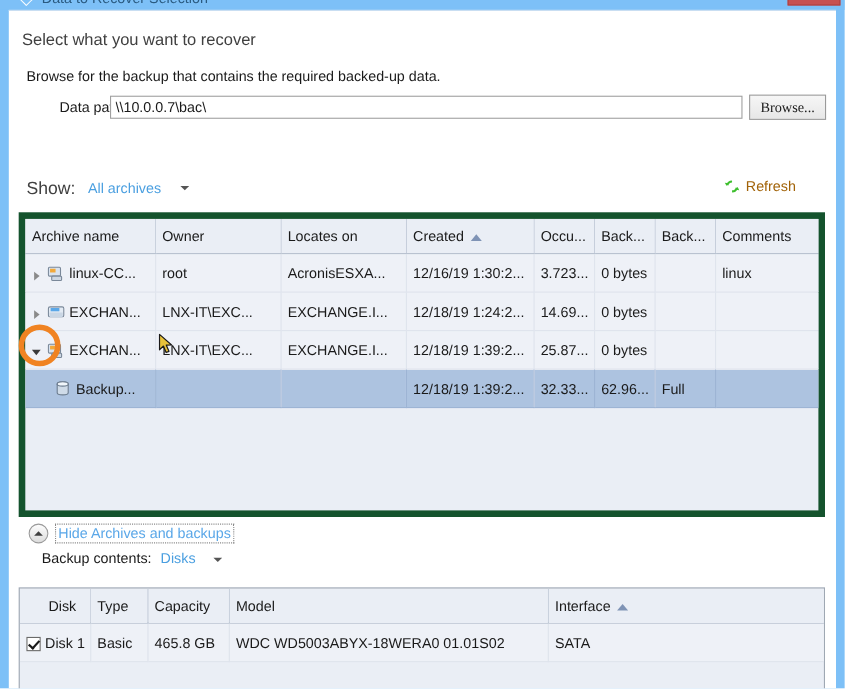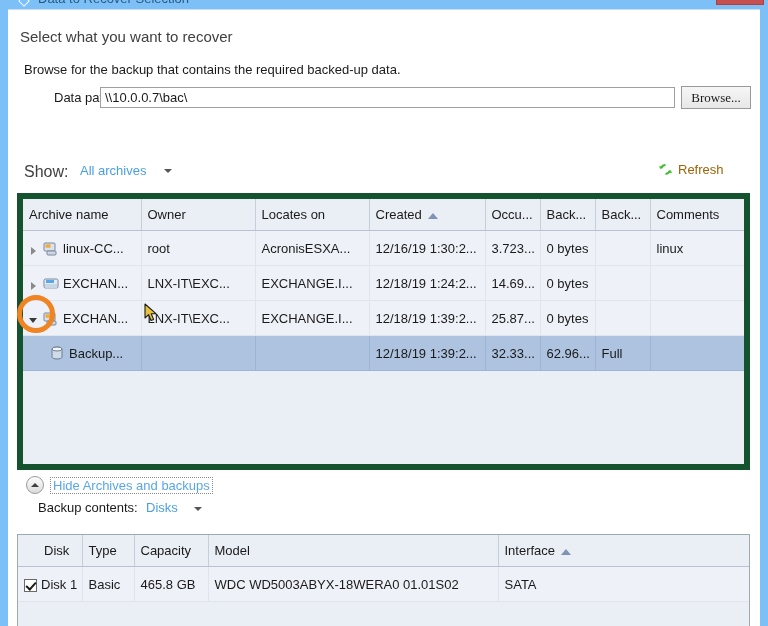--- a/index.html
+++ b/index.html
@@ -254,21 +254,20 @@
     width: 14px; height: 20px;
     z-index: 21;
     pointer-events: none;
   }
 
   
   .hide-row {
     position: absolute;
     left: 18px; top: 466px;
     display: flex;
-    align-items: center;
     gap: 6px;
   }
   .collapse-btn {
     width: 16px; height: 16px;
     border-radius: 50%;
     background: linear-gradient(#fdfdfd, #dcdcdc);
     border: 1px solid #9a9a9a;
     position: relative;
     flex: none;
     cursor: pointer;

